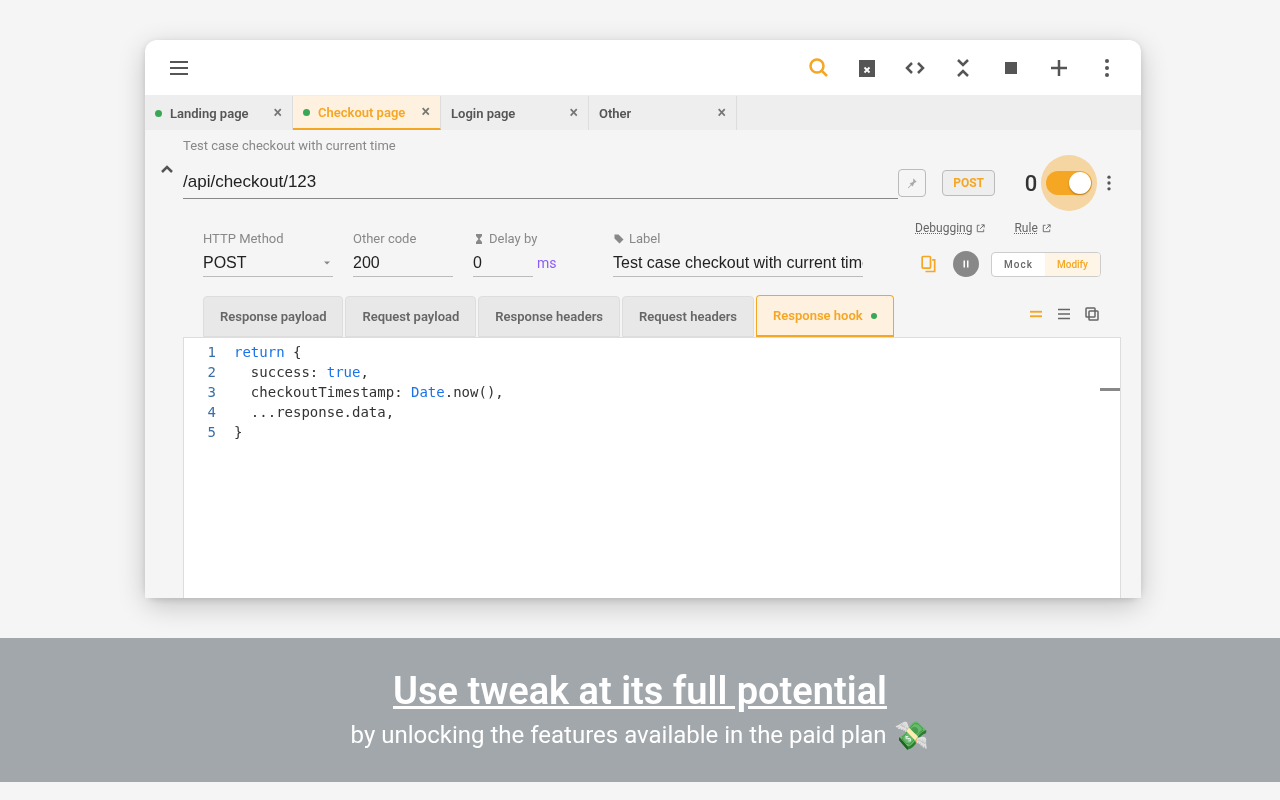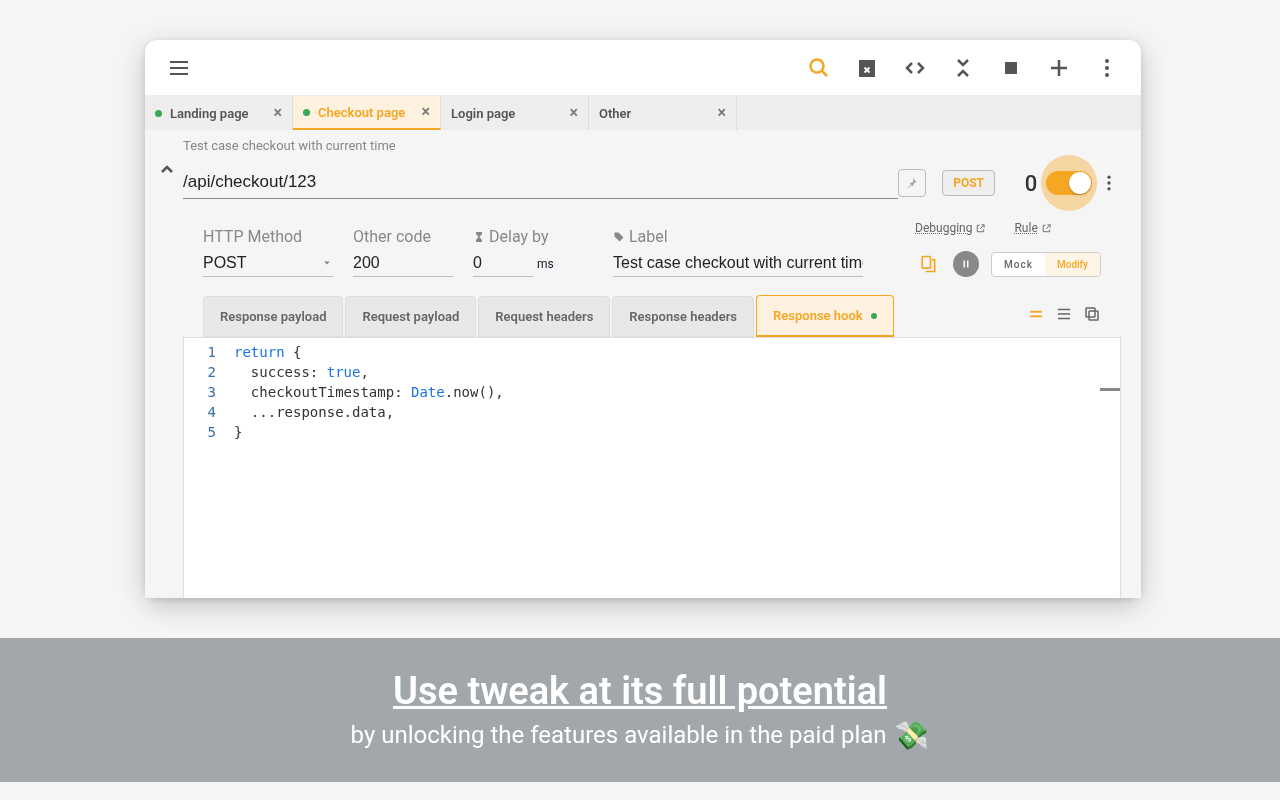--- a/index.html
+++ b/index.html
@@ -150,35 +150,35 @@
     z-index: 1;
   }
   .more-v { width: 24px; color: #555; cursor: pointer; display: flex; align-items: center; justify-content: center; }
   .field-row {
     display: flex;
     gap: 20px;
     padding: 10px 20px 0 38px;
     align-items: flex-end;
   }
   .field { display: flex; flex-direction: column; gap: 4px; }
-  .field-label { font-size: 16px; color: #888; display: flex; align-items: center; gap: 4px; }
+  .field-label { font-size: 13px; color: #888; display: flex; align-items: center; gap: 4px; }
   .field-input {
     border: none;
     border-bottom: 1px solid #bbb;
     background: transparent;
     font-size: 16px;
     padding: 4px 0;
     color: #222;
     outline: none;
   }
   .method-field { width: 130px; position: relative; }
   .method-field .drop { position: absolute; right: 0; bottom: 8px; }
   .status-field { width: 100px; }
   .delay-input { display: flex; align-items: baseline; gap: 4px; }
-  .ms { font-size: 12px; color: #0f172a; }
+  .ms { font-size: 14px; color: #8b5cf6; }
   .label-field { flex: 1; }
   .link-label { font-size: 12px; color: #666; text-decoration: underline dotted; display: flex; align-items: center; gap: 3px; cursor: pointer; }
   .square-icon { width: 26px; height: 26px; border-radius: 4px; display: flex; align-items: center; justify-content: center; }
   .orange-icon { color: #f5a623; }
   .pause-circle { width: 26px; height: 26px; border-radius: 50%; background: #888; color: #fff; display: flex; align-items: center; justify-content: center; }
   .mode-toggle {
     display: flex;
     border: 1px solid #ccc;
     border-radius: 4px;
     overflow: hidden;
@@ -460,22 +460,22 @@
               <div class="mode-modify">Modify</div>
             </div>
           </div>
         </div>
       </div>
 
       <div class="subtabs" id="subtabs-row">
 
         <div class="subtab"><span>Response payload</span></div>
           <div class="subtab"><span>Request payload</span></div>
+          <div class="subtab"><span>Response headers</span></div>
           <div class="subtab"><span>Request headers</span></div>
-          <div class="subtab"><span>Response headers</span></div>
           <div class="subtab active">
             <span>Response hook</span>
             <span class="dot2"></span>
           </div>
           <div class="right-icons" id="right-editor-icons">
           <div style="color:#f5a623">
             <svg width="18" height="18" viewBox="0 0 24 24" fill="none" stroke="currentColor" stroke-width="2.5">
                 <line x1="4" y1="9" x2="20" y2="9"></line>
                 <line x1="4" y1="15" x2="20" y2="15"></line>
               </svg>

